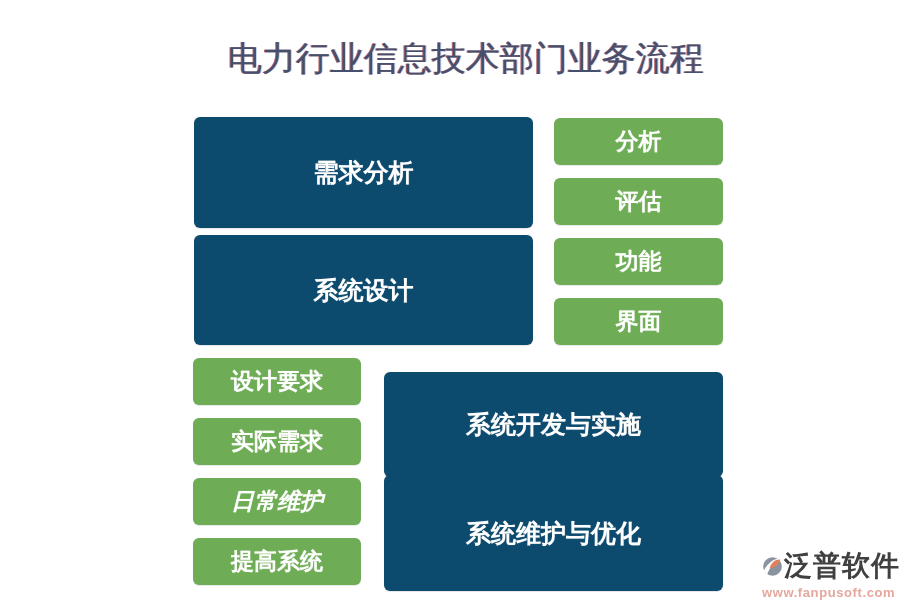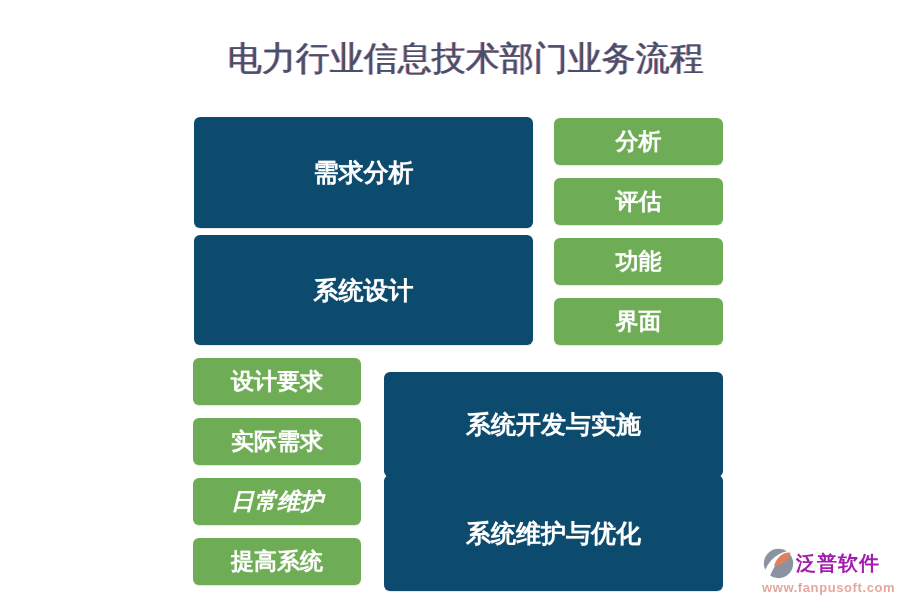--- a/index.html
+++ b/index.html
@@ -53,22 +53,22 @@
   
   .watermark {
     position: absolute;
     left: 762px; top: 547px;
     width: 138px;
   }
   .wm-row { display: flex; align-items: center; }
   .wm-brand {
     font-family: "Liberation Sans", "DejaVu Sans", sans-serif;
     font-weight: 700;
-    font-size: 20px;
-    color: #a21caf;
+    font-size: 28px;
+    color: #404040;
     margin-left: 1px;
     letter-spacing: 1px;
     white-space: nowrap;
   }
   .wm-url {
     font-family: "Liberation Sans", "DejaVu Sans", sans-serif;
     font-weight: 700;
     font-size: 13px;
     color: #e5a79e;
     letter-spacing: 0.6px;

